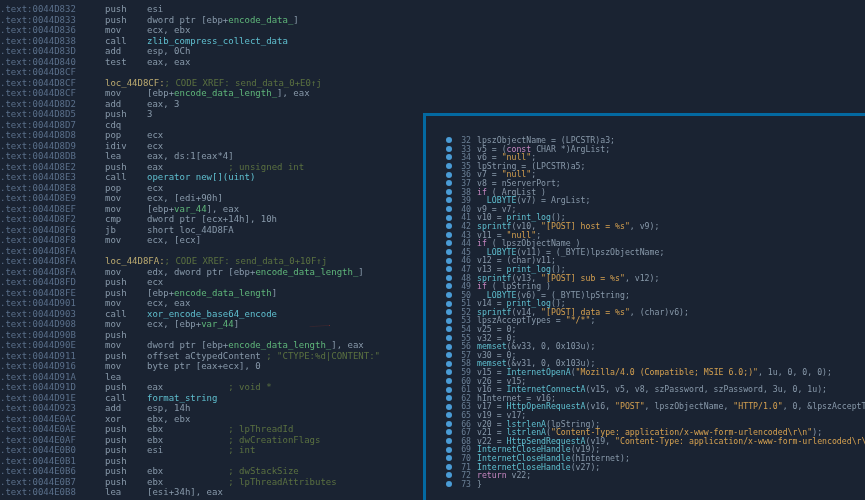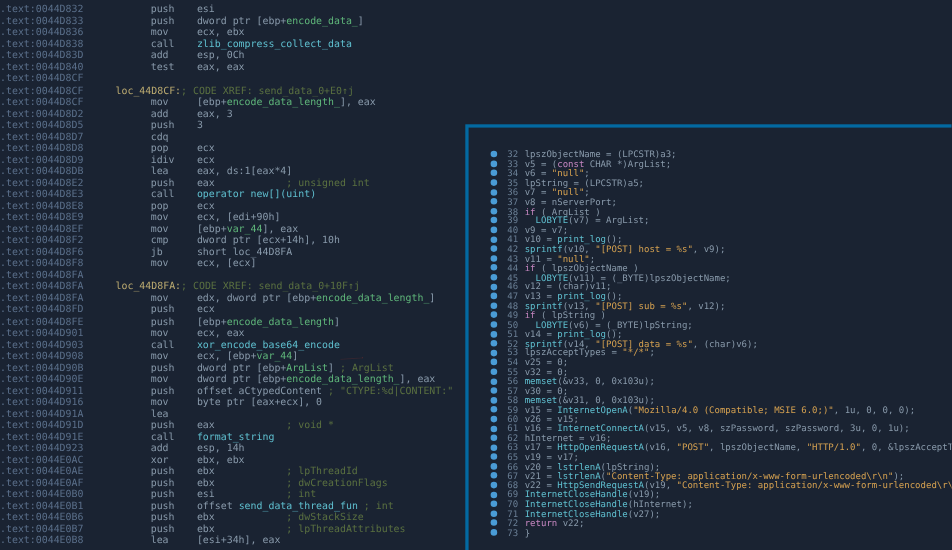--- a/index.html
+++ b/index.html
@@ -33,21 +33,20 @@
   }
   .addr {
     color: #5a6f8a;
     width: 105px;
     flex-shrink: 0;
   }
   .mnem {
     color: #8899aa;
     width: 42px;
     flex-shrink: 0;
-    margin-left: 32px;
   }
   .op {
     color: #8899aa;
   }
   .op .func { color: #5fbfcf; }
   .op .var { color: #5fb67a; }
   .comment { color: #5a7040; }
   .label { color: #bbaa70; }
   
   .right-panel {
@@ -127,33 +126,33 @@
       <div class="asm-line"><span class="addr">.text:0044D8F6</span><span class="mnem">jb</span><span class="op">short loc_44D8FA</span></div>
       <div class="asm-line"><span class="addr">.text:0044D8F8</span><span class="mnem">mov</span><span class="op">ecx, [ecx]</span></div>
       <div class="asm-line"><span class="addr">.text:0044D8FA</span><span class="mnem"></span><span class="op"></span></div>
       <div class="asm-line"><span class="addr">.text:0044D8FA</span><span class="label">loc_44D8FA:</span>  <span class="op"><span class="comment">; CODE XREF: send_data_0+10F↑j</span></span></div>
       <div class="asm-line"><span class="addr">.text:0044D8FA</span><span class="mnem">mov</span><span class="op">edx, dword ptr [ebp+<span class="var">encode_data_length_</span>]</span></div>
       <div class="asm-line"><span class="addr">.text:0044D8FD</span><span class="mnem">push</span><span class="op">ecx</span></div>
       <div class="asm-line"><span class="addr">.text:0044D8FE</span><span class="mnem">push</span><span class="op">[ebp+<span class="var">encode_data_length</span>]</span></div>
       <div class="asm-line"><span class="addr">.text:0044D901</span><span class="mnem">mov</span><span class="op">ecx, eax</span></div>
       <div class="asm-line"><span class="addr">.text:0044D903</span><span class="mnem">call</span><span class="op"><span class="func">xor_encode_base64_encode</span></span></div>
       <div class="asm-line"><span class="addr">.text:0044D908</span><span class="mnem">mov</span><span class="op">ecx, [ebp+<span class="var">var_44</span>]</span></div>
-      <div class="asm-line"><span class="addr">.text:0044D90B</span><span class="mnem">push</span><span class="op">dword ptr [ebp+<span class="var">ArgList</span>] <span class="comment">; ArgList</span></span></div>
+      <div class="asm-line"><span class="addr">.text:0044D90B</span><span class="mnem">push</span></div>
       <div class="asm-line"><span class="addr">.text:0044D90E</span><span class="mnem">mov</span><span class="op">dword ptr [ebp+<span class="var">encode_data_length_</span>], eax</span></div>
       <div class="asm-line"><span class="addr">.text:0044D911</span><span class="mnem">push</span><span class="op">offset aCtypedContent <span class="comment">; "CTYPE:%d|CONTENT:"</span></span></div>
       <div class="asm-line"><span class="addr">.text:0044D916</span><span class="mnem">mov</span><span class="op">byte ptr [eax+ecx], 0</span></div>
       <div class="asm-line"><span class="addr">.text:0044D91A</span><span class="mnem">lea</span></div>
       <div class="asm-line"><span class="addr">.text:0044D91D</span><span class="mnem">push</span><span class="op">eax            <span class="comment">; void *</span></span></div>
       <div class="asm-line"><span class="addr">.text:0044D91E</span><span class="mnem">call</span><span class="op"><span class="func">format_string</span></span></div>
       <div class="asm-line"><span class="addr">.text:0044D923</span><span class="mnem">add</span><span class="op">esp, 14h</span></div>
       <div class="asm-line"><span class="addr">.text:0044E0AC</span><span class="mnem">xor</span><span class="op">ebx, ebx</span></div>
       <div class="asm-line"><span class="addr">.text:0044E0AE</span><span class="mnem">push</span><span class="op">ebx            <span class="comment">; lpThreadId</span></span></div>
       <div class="asm-line"><span class="addr">.text:0044E0AF</span><span class="mnem">push</span><span class="op">ebx            <span class="comment">; dwCreationFlags</span></span></div>
       <div class="asm-line"><span class="addr">.text:0044E0B0</span><span class="mnem">push</span><span class="op">esi            <span class="comment">; int</span></span></div>
-      <div class="asm-line"><span class="addr">.text:0044E0B1</span><span class="mnem">push</span><span class="op">offset <span class="func">send_data_thread_fun</span> <span class="comment">; int</span></span></div>
+      <div class="asm-line"><span class="addr">.text:0044E0B1</span><span class="mnem">push</span></div>
       <div class="asm-line"><span class="addr">.text:0044E0B6</span><span class="mnem">push</span><span class="op">ebx            <span class="comment">; dwStackSize</span></span></div>
       <div class="asm-line"><span class="addr">.text:0044E0B7</span><span class="mnem">push</span><span class="op">ebx            <span class="comment">; lpThreadAttributes</span></span></div>
       <div class="asm-line"><span class="addr">.text:0044E0B8</span><span class="mnem">lea</span><span class="op">[esi+34h], eax</span></div>
     </div>
 
   <div class="right-panel" id="cpp-list">
       <div class="c-line"><span class="bullet"></span><span class="ln">32</span><span class="code">lpszObjectName = (LPCSTR)a3;</span></div>
       <div class="c-line"><span class="bullet"></span><span class="ln">33</span><span class="code">v5 = (<span class="kw">const</span> CHAR *)ArgList;</span></div>
       <div class="c-line"><span class="bullet"></span><span class="ln">34</span><span class="code">v6 = <span class="str">"null"</span>;</span></div>
       <div class="c-line"><span class="bullet"></span><span class="ln">35</span><span class="code">lpString = (LPCSTR)a5;</span></div>

